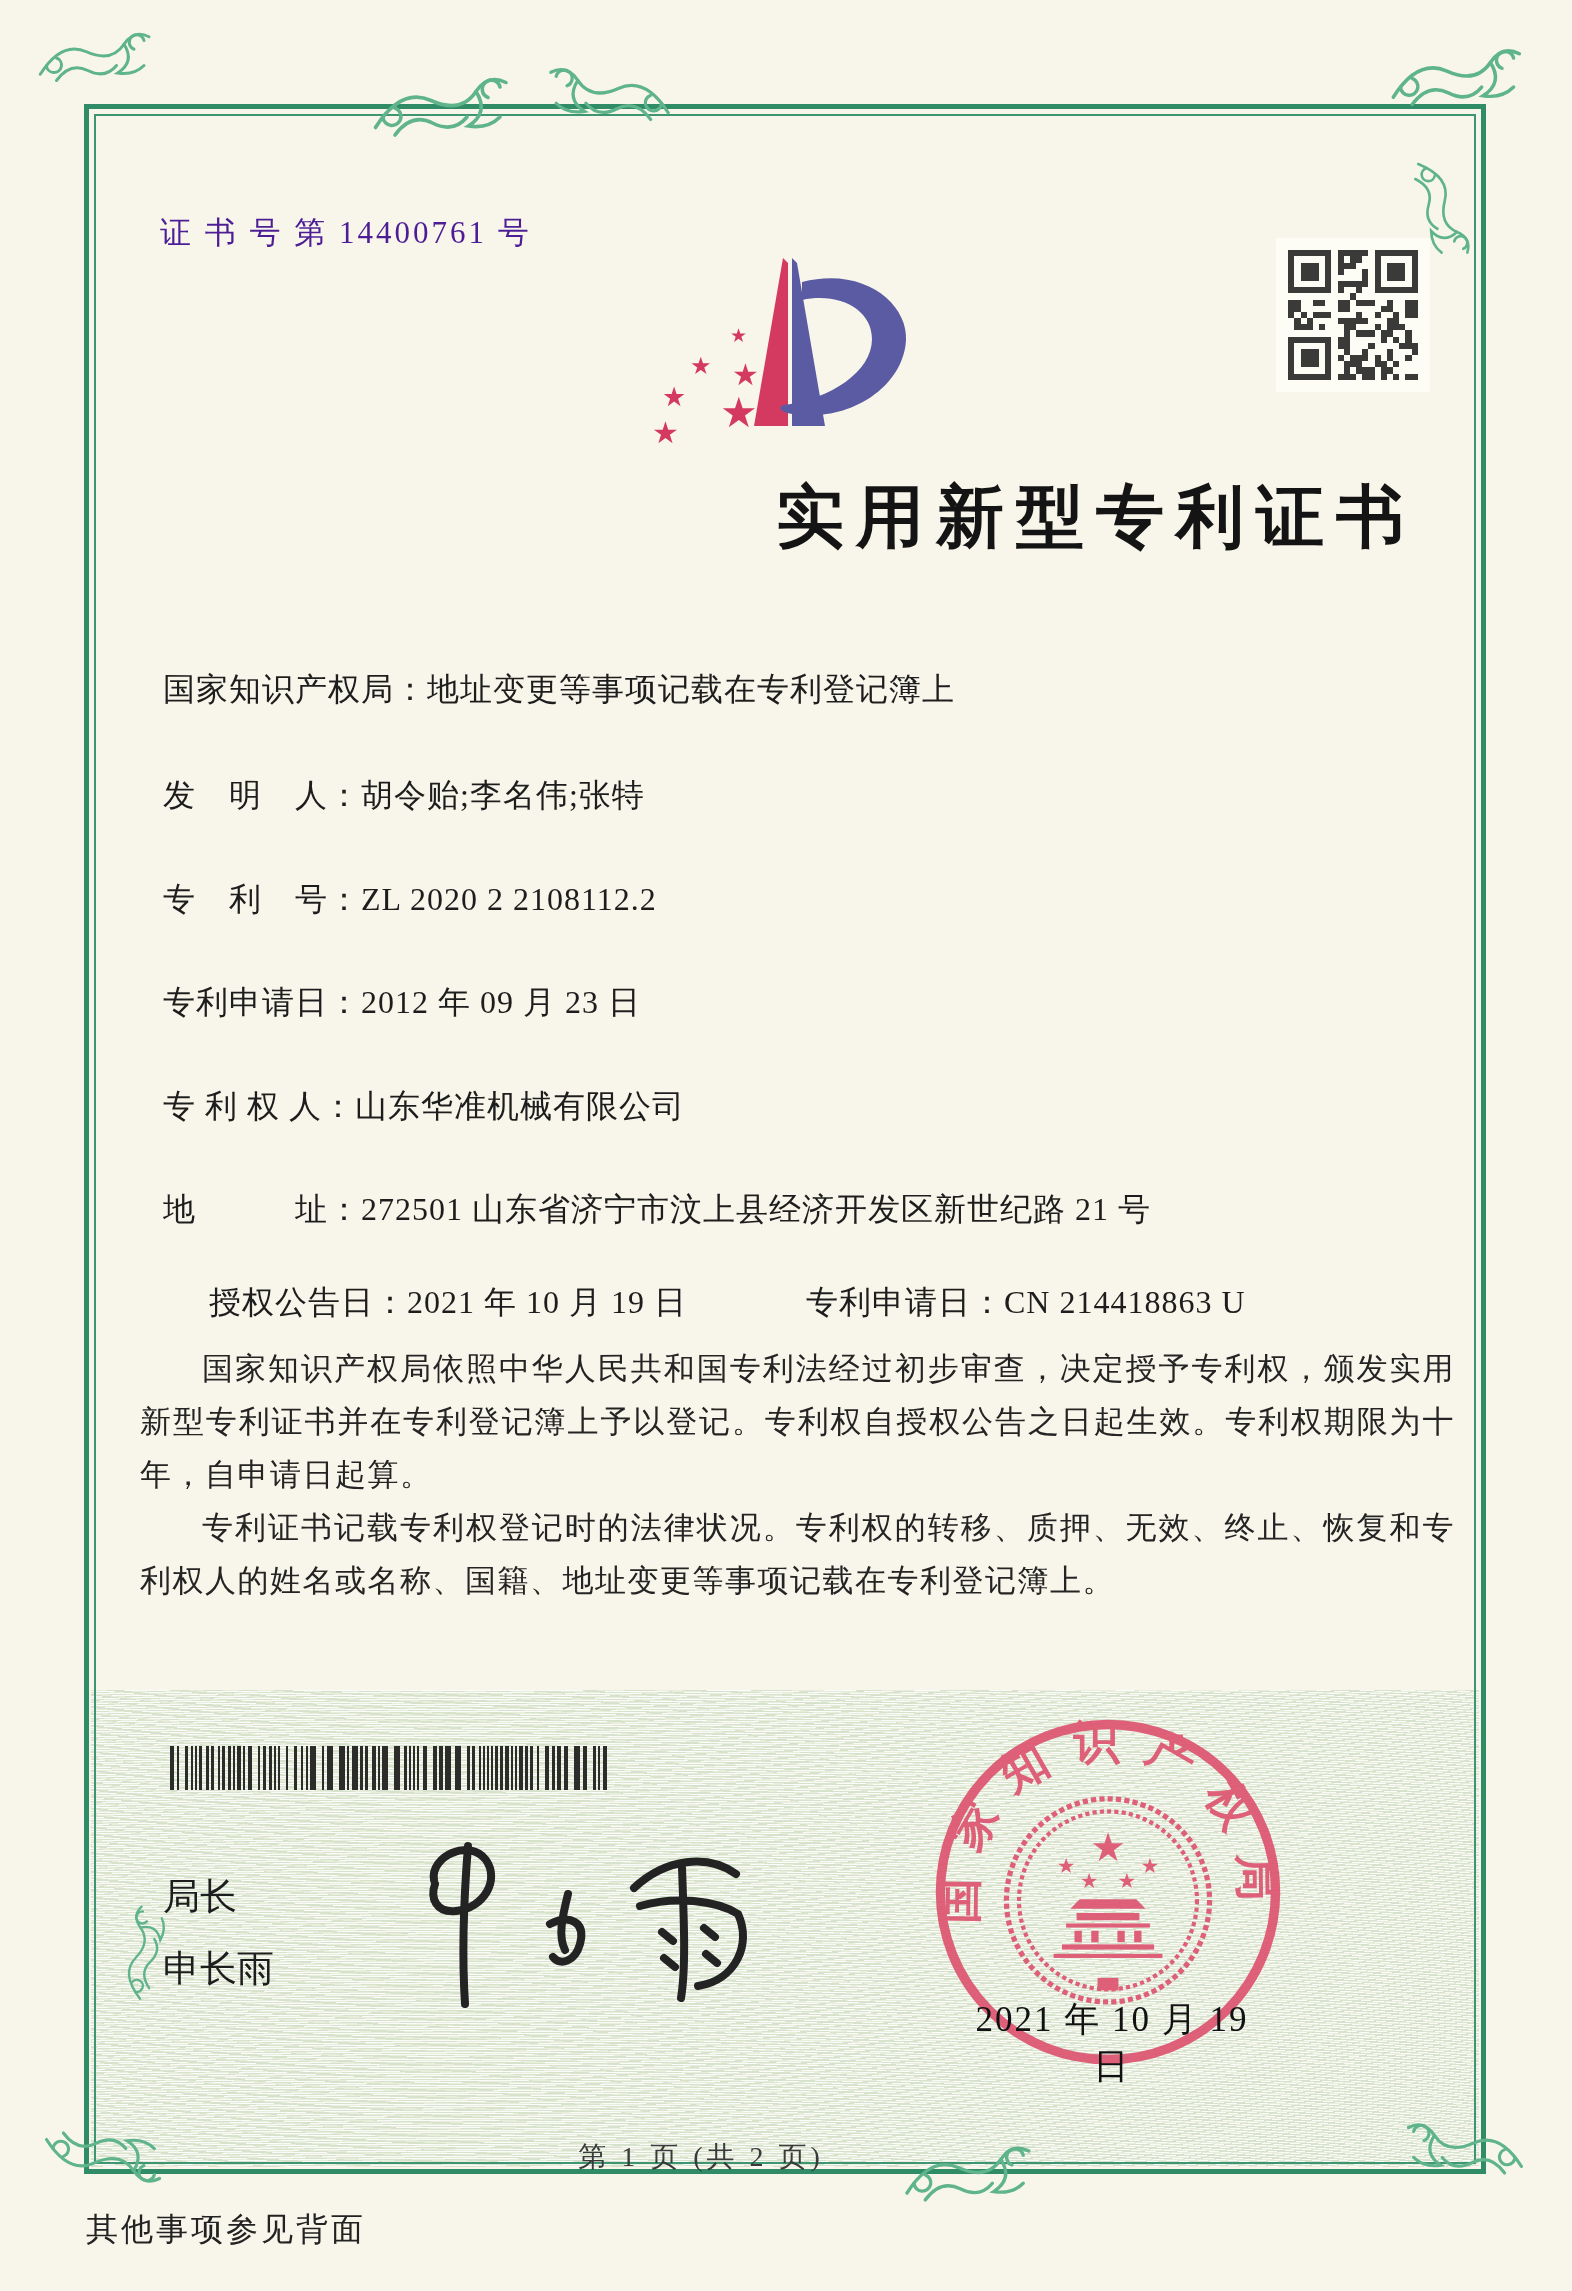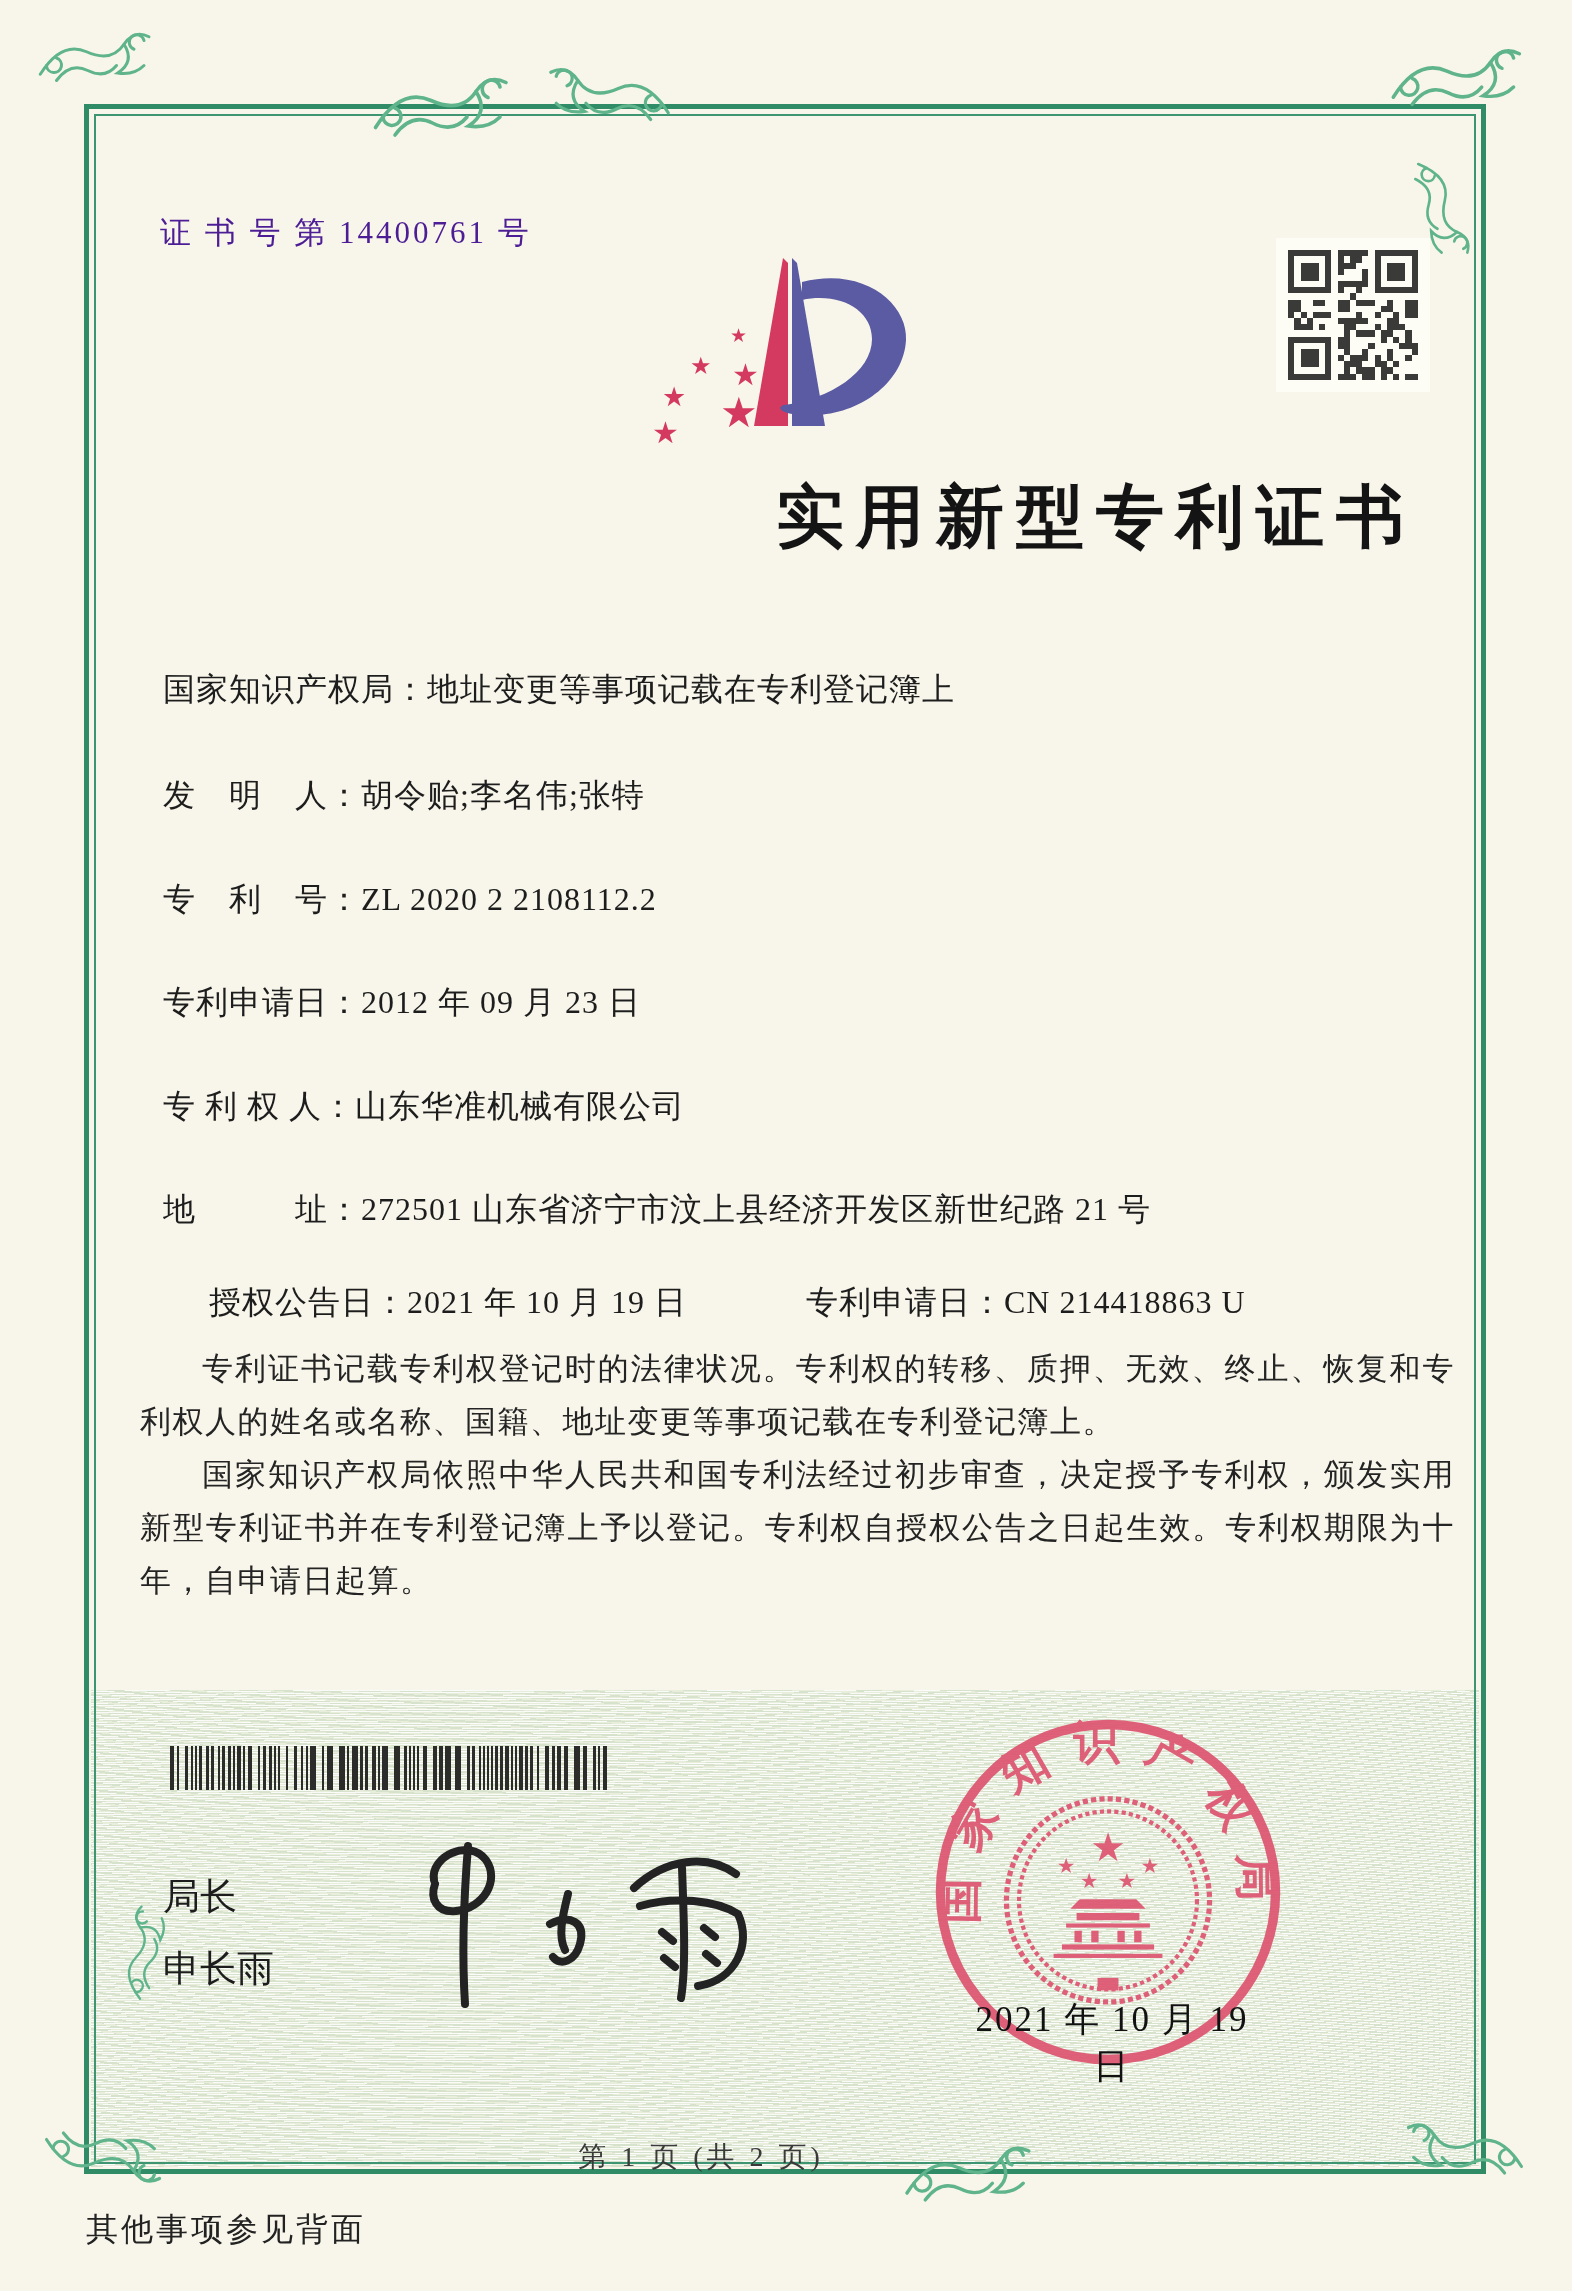--- a/index.html
+++ b/index.html
@@ -357,22 +357,22 @@
   <span class="lbl">地　　　址：</span><span>272501 山东省济宁市汶上县经济开发区新世纪路 21 号</span>
 </div>
 <div class="abs row r7a">
   <span class="lbl">授权公告日：</span><span>2021 年 10 月 19 日</span>
 </div>
 <div class="abs row r7b">
   <span class="lbl">专利申请日：</span><span>CN 214418863 U</span>
 </div>
 
 <div class="abs paras">
+  <p>国家知识产权局依照中华人民共和国专利法经过初步审查，决定授予专利权，颁发实用新型专利证书并在专利登记簿上予以登记。专利权自授权公告之日起生效。专利权期限为十年，自申请日起算。</p>
   <p>专利证书记载专利权登记时的法律状况。专利权的转移、质押、无效、终止、恢复和专利权人的姓名或名称、国籍、地址变更等事项记载在专利登记簿上。</p>
-  <p>国家知识产权局依照中华人民共和国专利法经过初步审查，决定授予专利权，颁发实用新型专利证书并在专利登记簿上予以登记。专利权自授权公告之日起生效。专利权期限为十年，自申请日起算。</p>
 </div>
 
 <div class="abs barcode">
   <svg width="438" height="44" viewBox="0 0 438 44">
       <rect x="0" y="0" width="4" height="44" fill="#2c2c2a"></rect>
       <rect x="7" y="0" width="2" height="44" fill="#2c2c2a"></rect>
       <rect x="15" y="0" width="3" height="44" fill="#2c2c2a"></rect>
       <rect x="21" y="0" width="2" height="44" fill="#2c2c2a"></rect>
       <rect x="25" y="0" width="2" height="44" fill="#2c2c2a"></rect>
       <rect x="29" y="0" width="3" height="44" fill="#2c2c2a"></rect>

